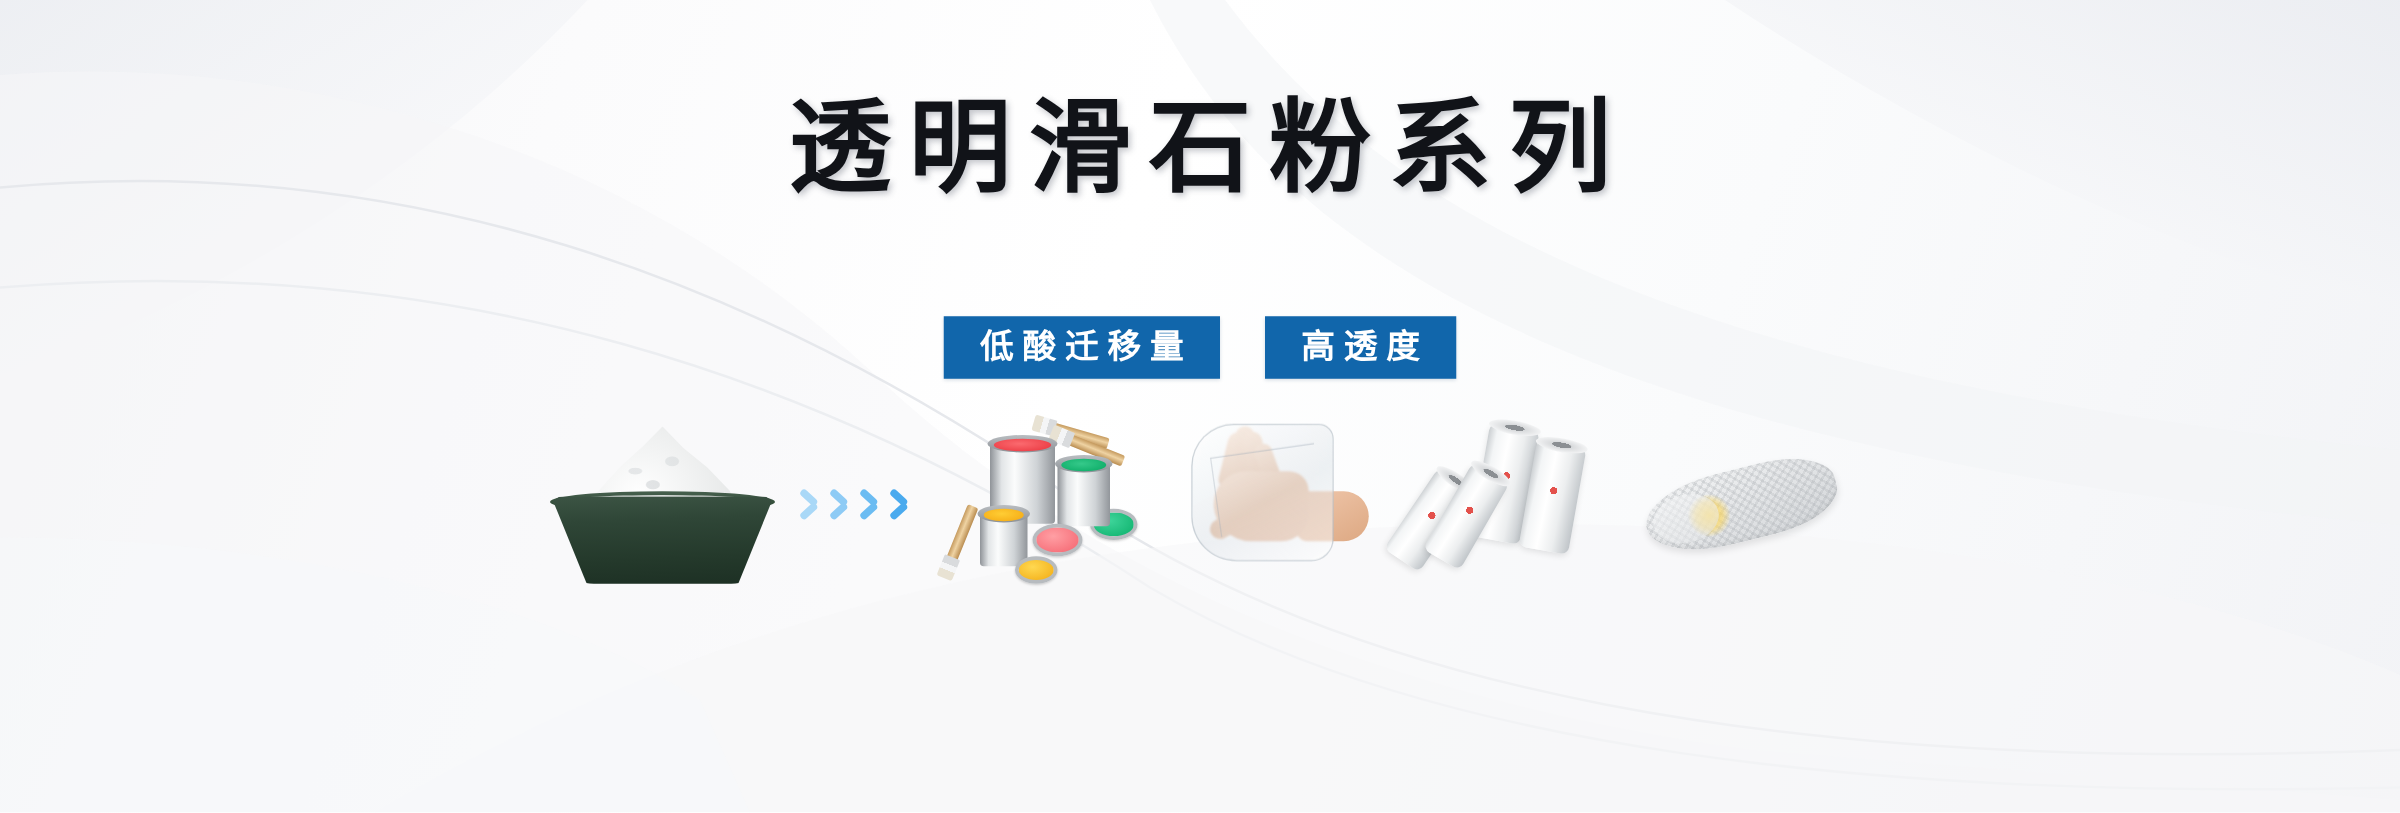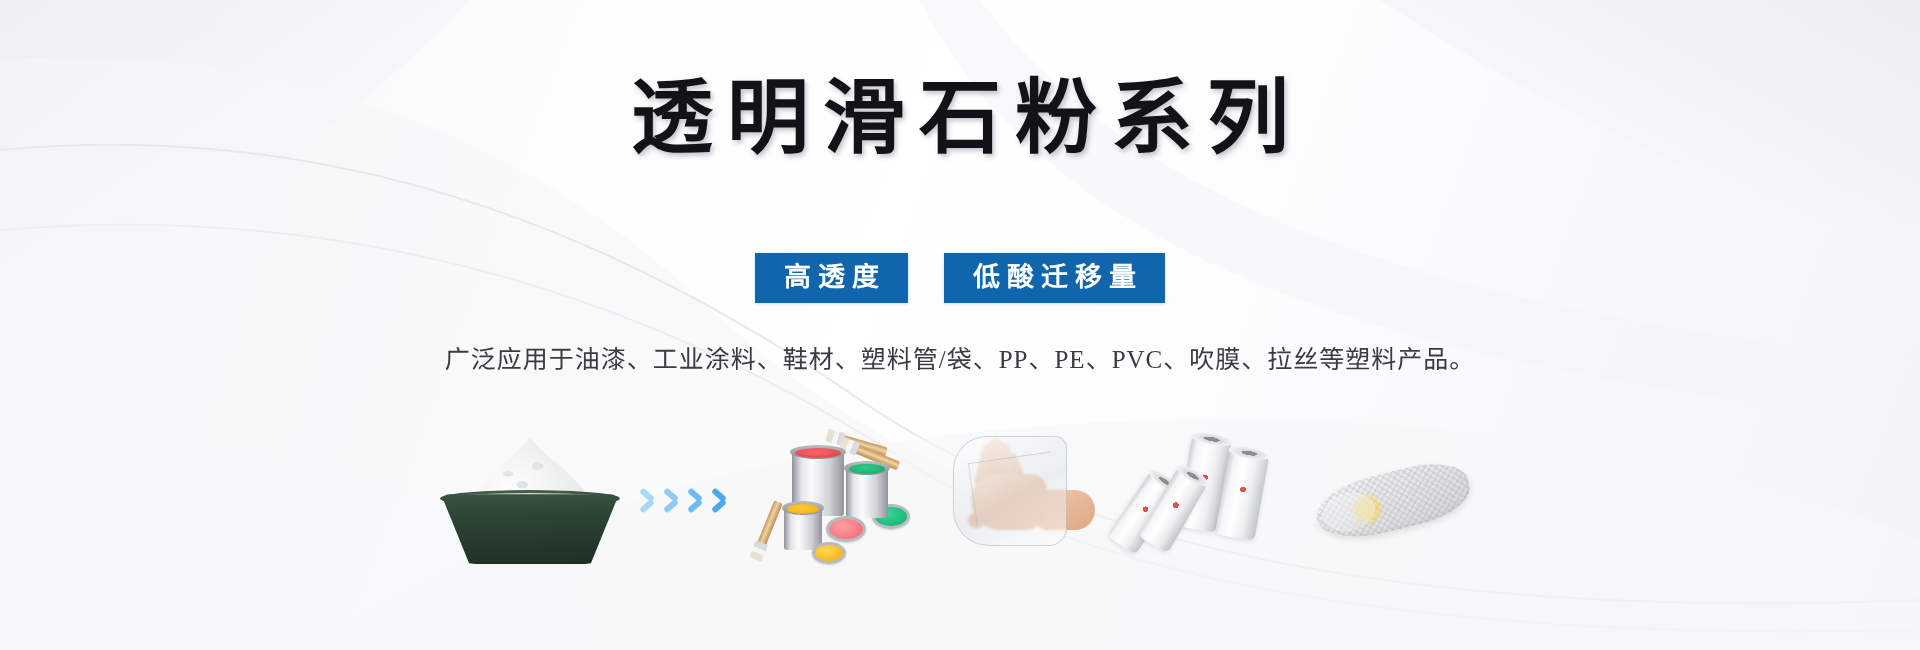--- a/index.html
+++ b/index.html
@@ -362,25 +362,24 @@
     <path d="M980,0 C1100,160 1320,300 1920,360 L1920,420 C1260,360 1020,200 920,0 Z" fill="#f2f4f6" opacity="0.55"></path>
     <path d="M300,650 C520,520 780,430 1160,420 C1500,412 1760,470 1920,540 L1920,650 Z" fill="#f6f7f9" opacity="0.6"></path>
     <path d="M0,430 C200,430 420,470 560,560 L600,650 L0,650 Z" fill="#f7f8fa" opacity="0.6"></path>
   </svg>
 
   <div class="content">
 
     <h1 class="headline">透明滑石粉系列</h1>
 
     <div class="badges">
+      <span class="badge">低酸迁移量</span>
       <span class="badge">高透度</span>
-      <span class="badge">低酸迁移量</span>
     </div>
 
-    <p class="subline">广泛应用于油漆、工业涂料、鞋材、塑料管/袋、PP、PE、PVC、吹膜、拉丝等塑料产品。</p>
 
     <div class="products">
 
       <div class="product">
         <div class="bowl-wrap">
           <div class="powder-heap"></div>
           <div class="bowl-rim"></div>
           <div class="bowl"></div>
         </div>
       </div>

